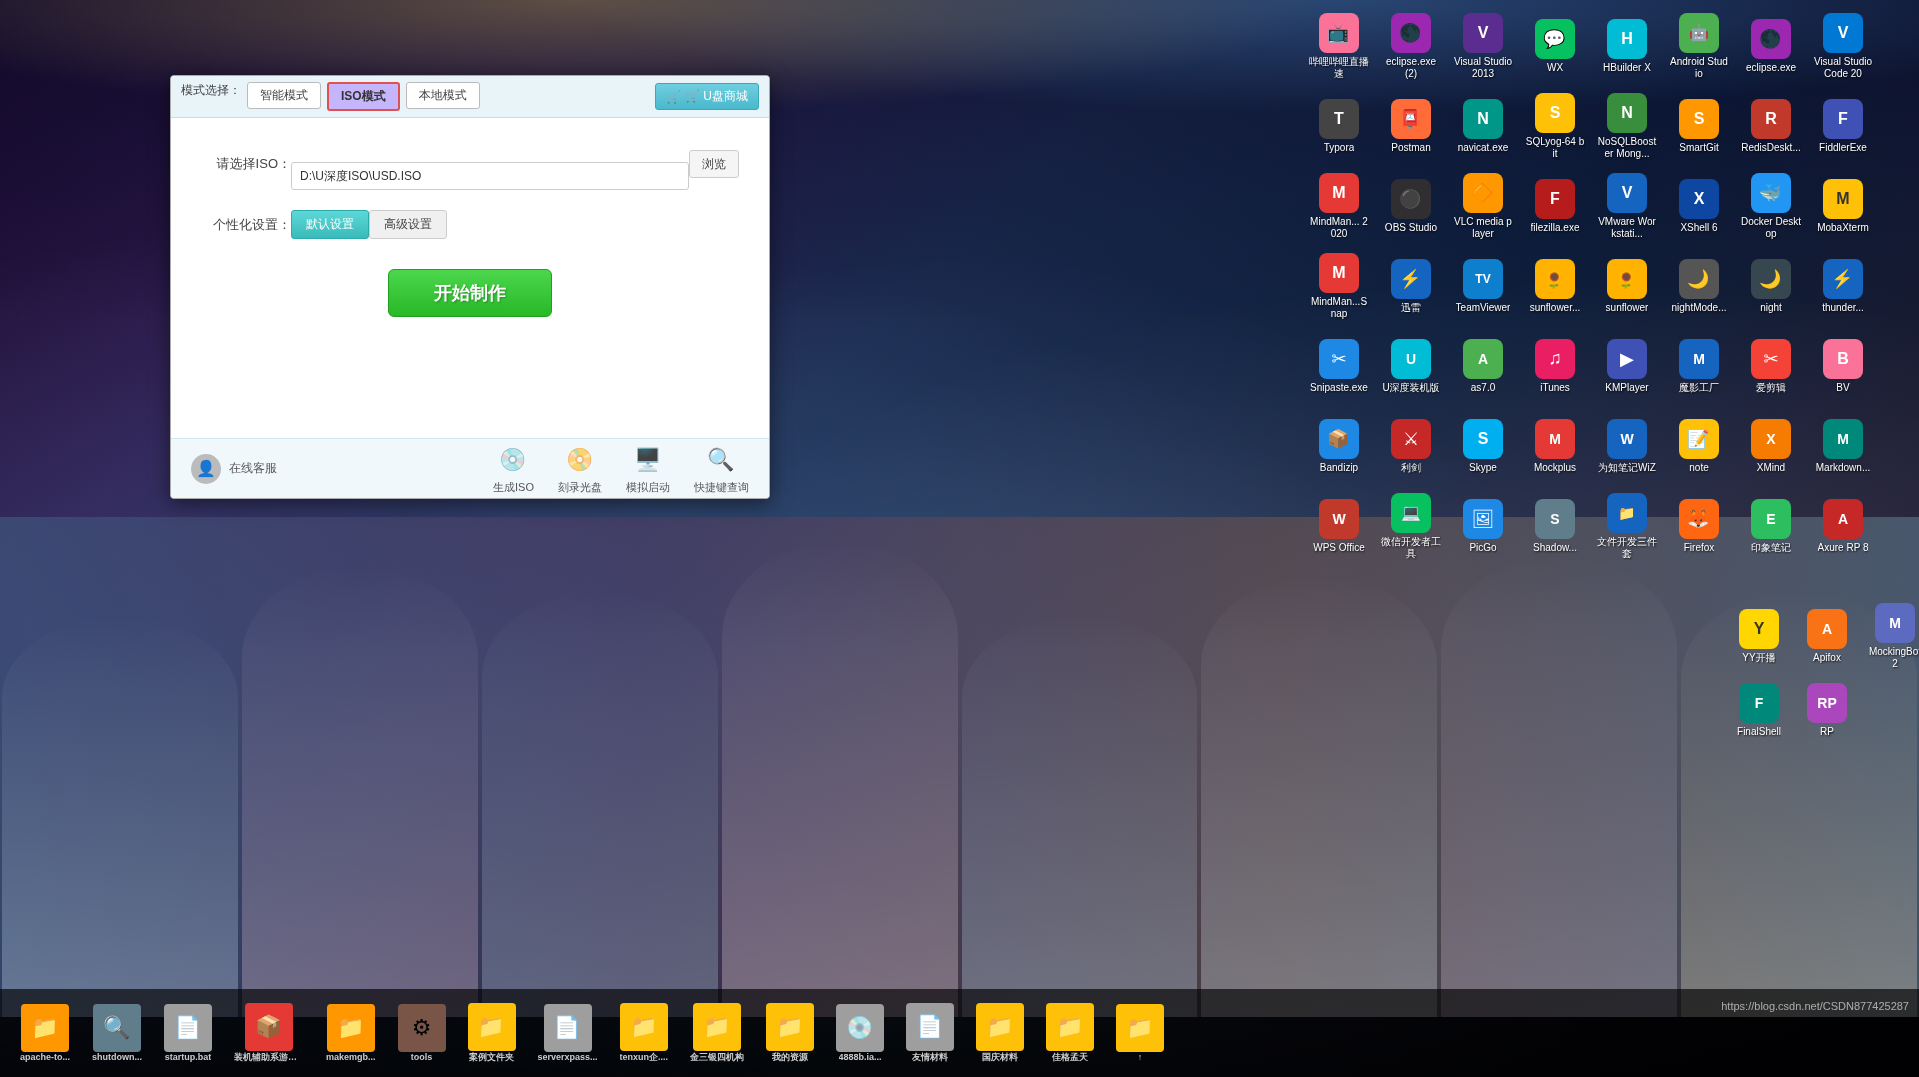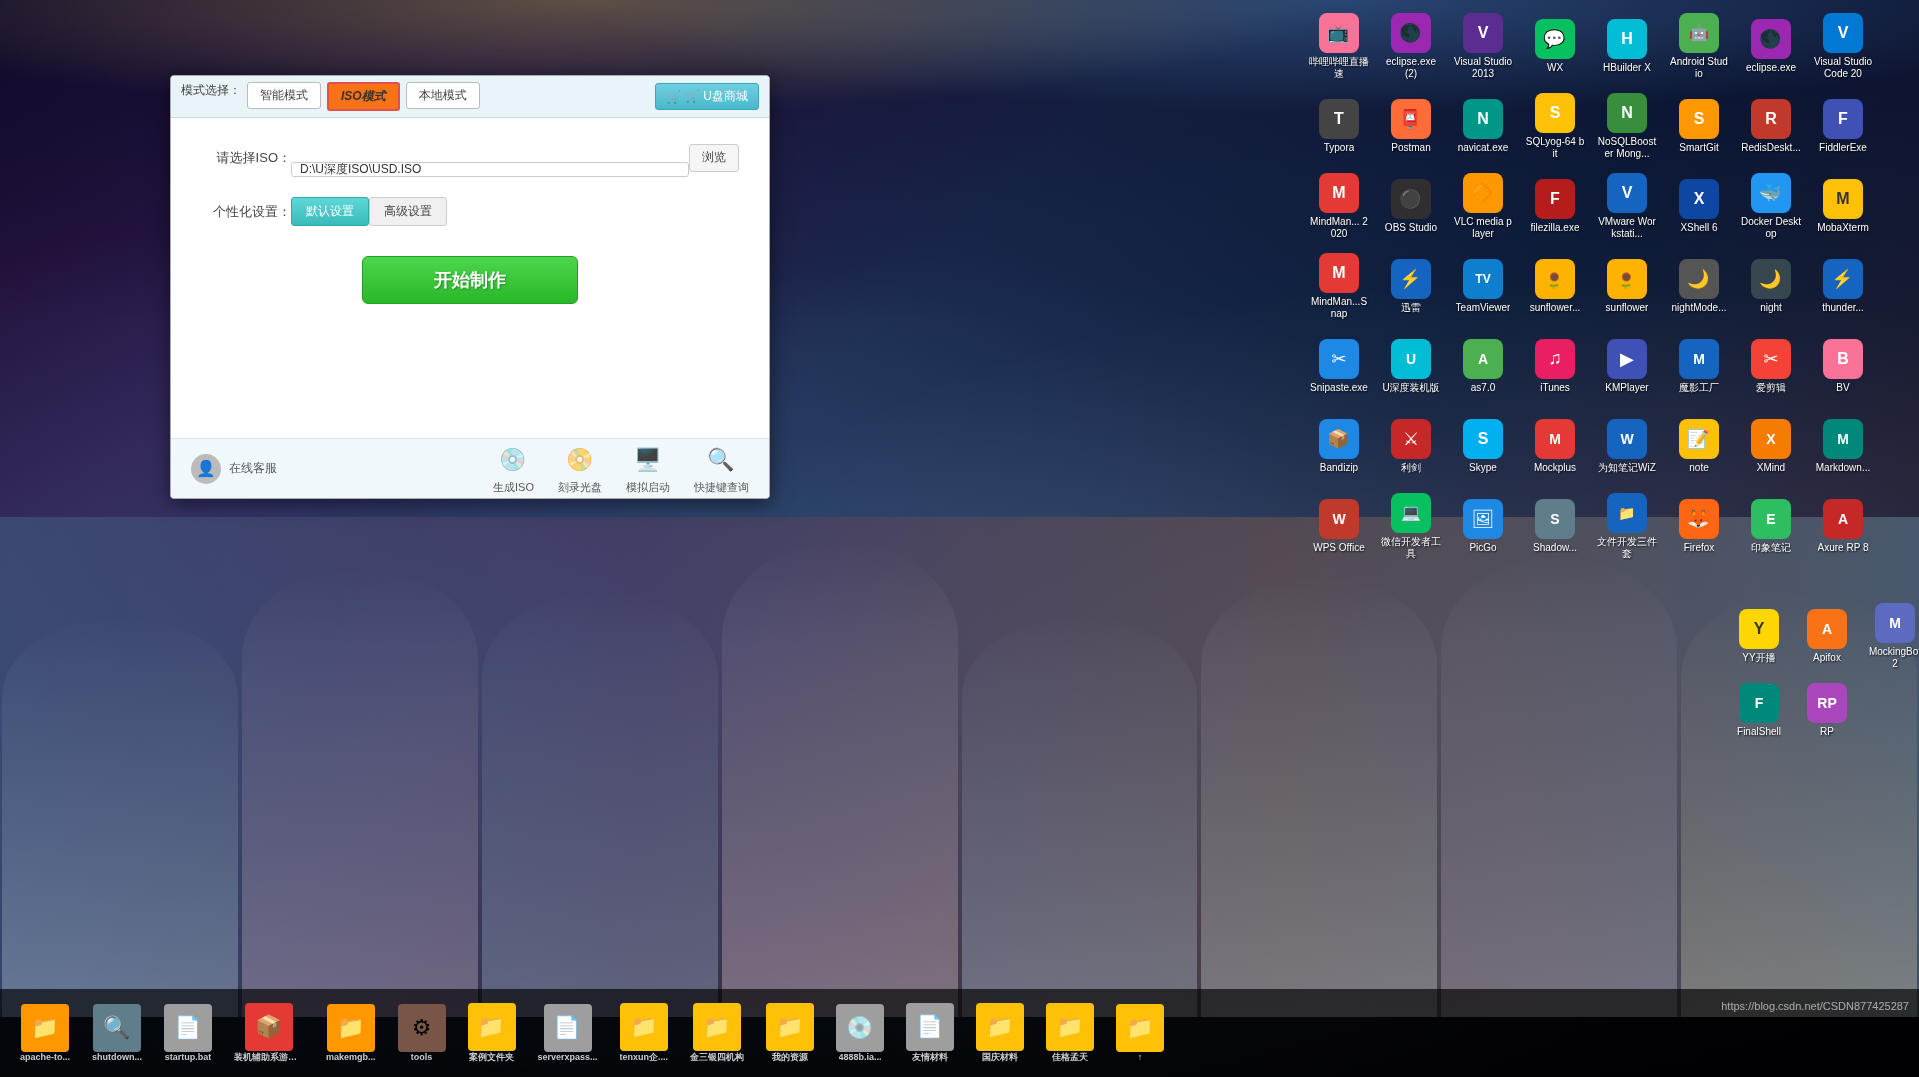--- a/index.html
+++ b/index.html
@@ -255,21 +255,21 @@
     .form-label {
       font-size: 13px;
       color: #444;
       width: 90px;
       text-align: right;
       flex-shrink: 0;
     }
 
     .form-input {
       flex: 1;
-      height: 15px;
+      height: 28px;
       border: 1px solid #ccc;
       border-radius: 3px;
       padding: 0 8px;
       font-size: 12px;
       color: #333;
       margin-top: 24px;
     }
 
     .browse-btn {
       height: 28px;
@@ -299,21 +299,21 @@
       border: 1px solid #ccc;
       border-radius: 3px;
       color: #444;
       font-size: 12px;
       cursor: pointer;
     }
 
     .start-btn {
       display: block;
       margin: 30px auto 20px;
-      width: 216px;
+      width: 164px;
       height: 48px;
       background: linear-gradient(180deg, #4cd64c, #28b828);
       border: 1px solid #20a020;
       border-radius: 6px;
       color: #fff;
       font-size: 18px;
       font-weight: bold;
       cursor: pointer;
       text-shadow: 1px 1px 2px rgba(0,0,0,0.3);
     }
@@ -407,21 +407,21 @@
 <div class="desktop-icons">
 </div>
 
 <div class="app-window">
 
 
   <div class="mode-row">
     <div class="mode-left">
       <span class="mode-label">模式选择：</span>
       <button class="mode-tab smart">智能模式</button>
-      <button class="mode-tab active" style="border:2px solid #e05050;color:#333;background:#f97316;font-style:italic;">ISO模式</button>
+      <button class="mode-tab active" style="border:2px solid #e05050;color:#333;background:#c4b5fd;">ISO模式</button>
       <button class="mode-tab local">本地模式</button>
     </div>
     <div class="mode-right">
       <button class="usb-btn">
         <span>🛒</span>
         <span style="font-size:12px">🛒 U盘商城</span>
       </button>
     </div>
   </div>
 

